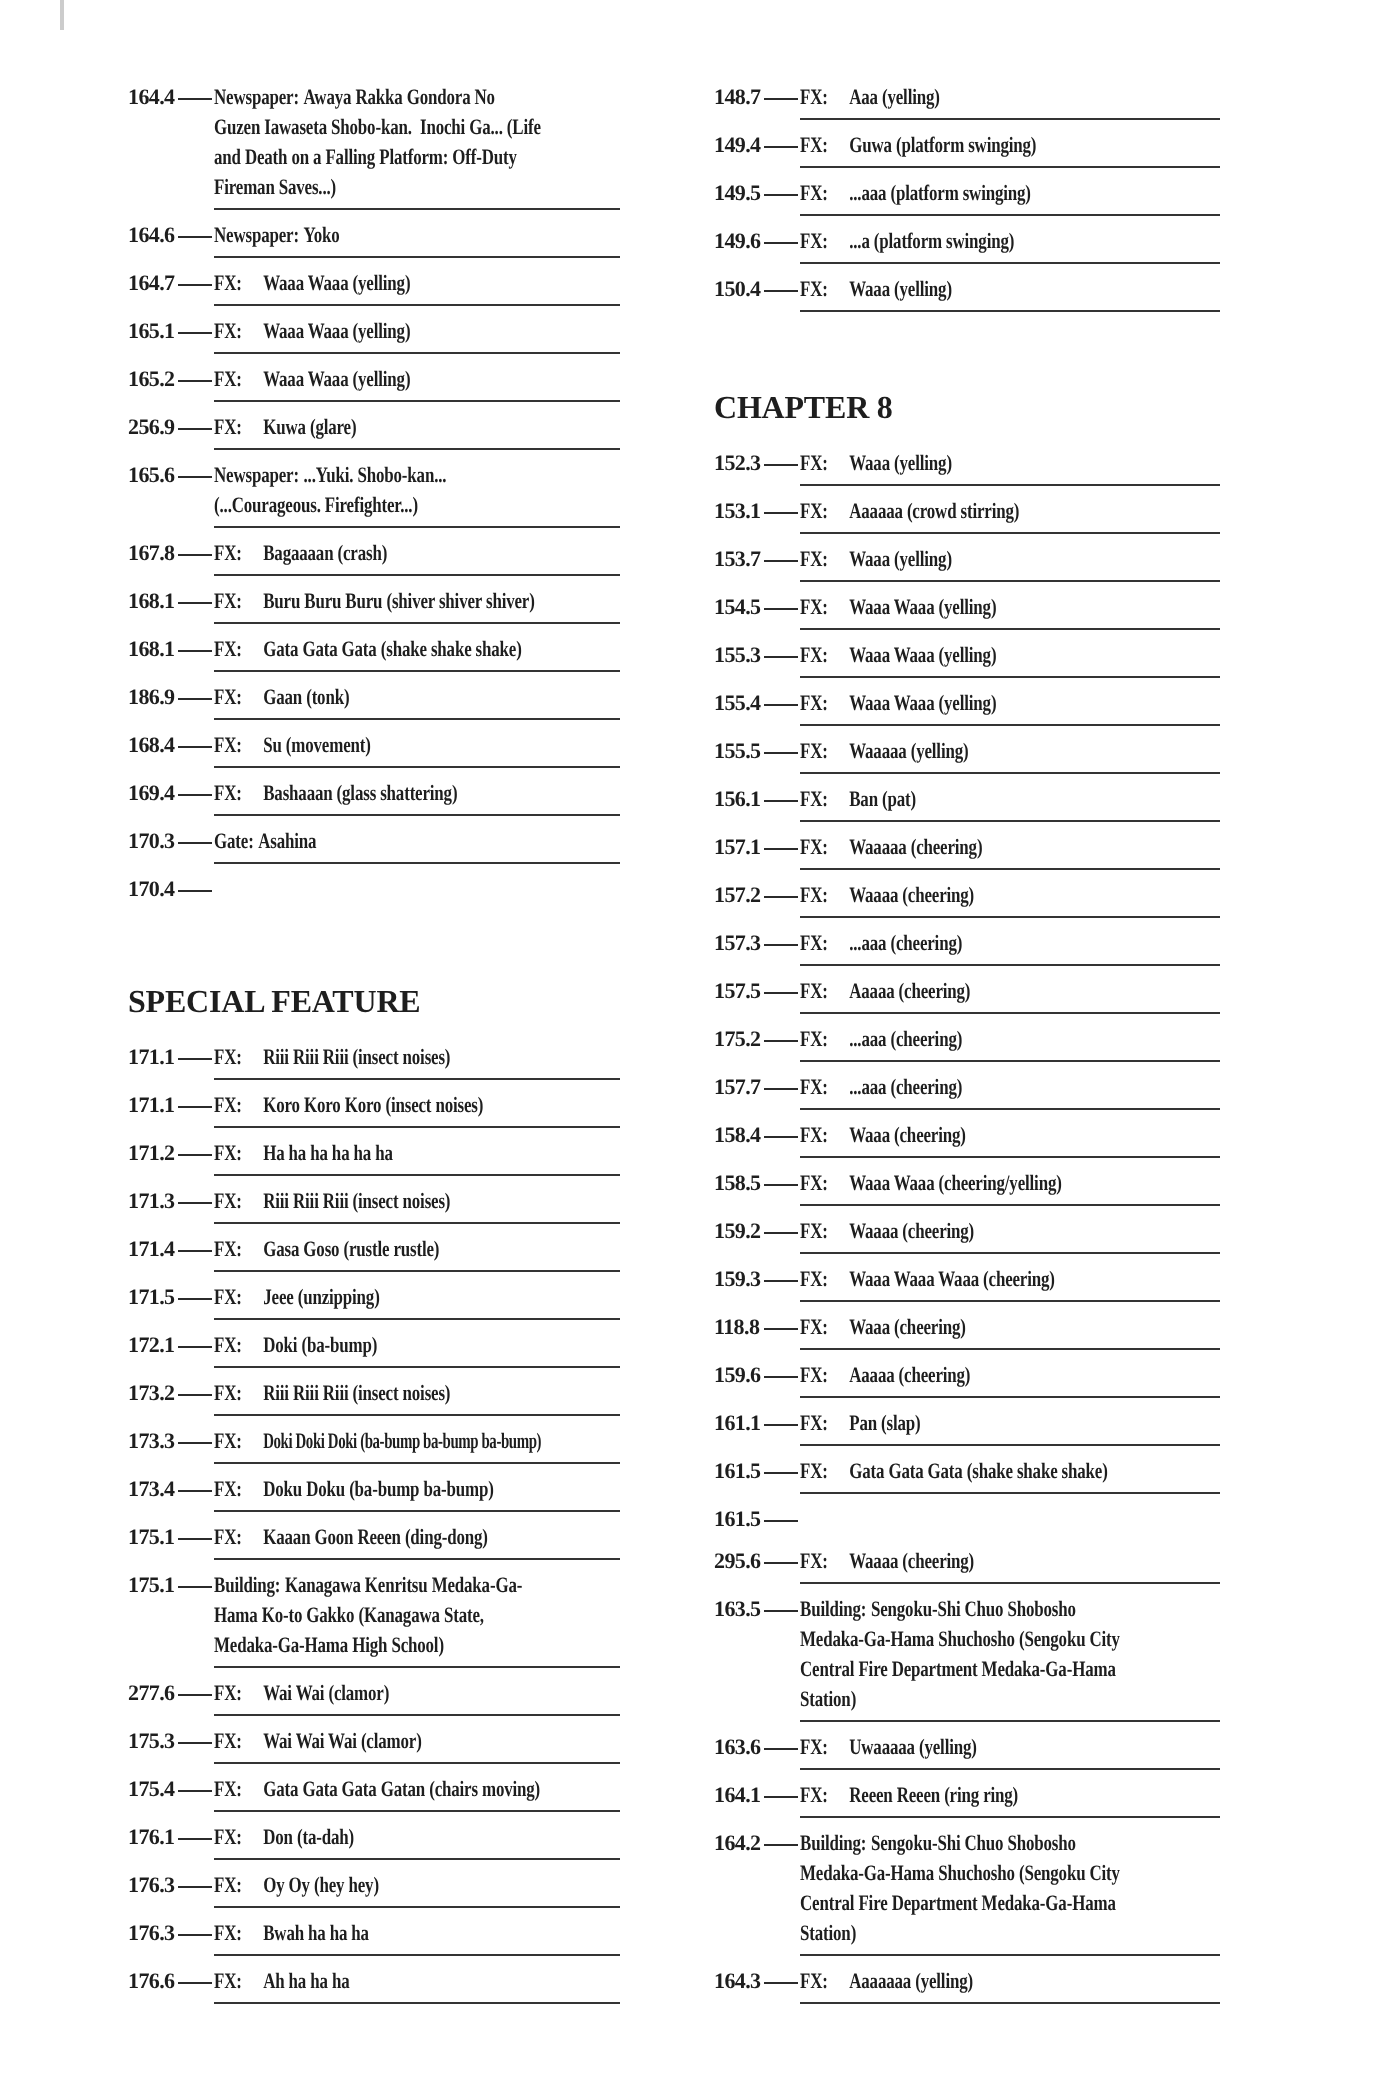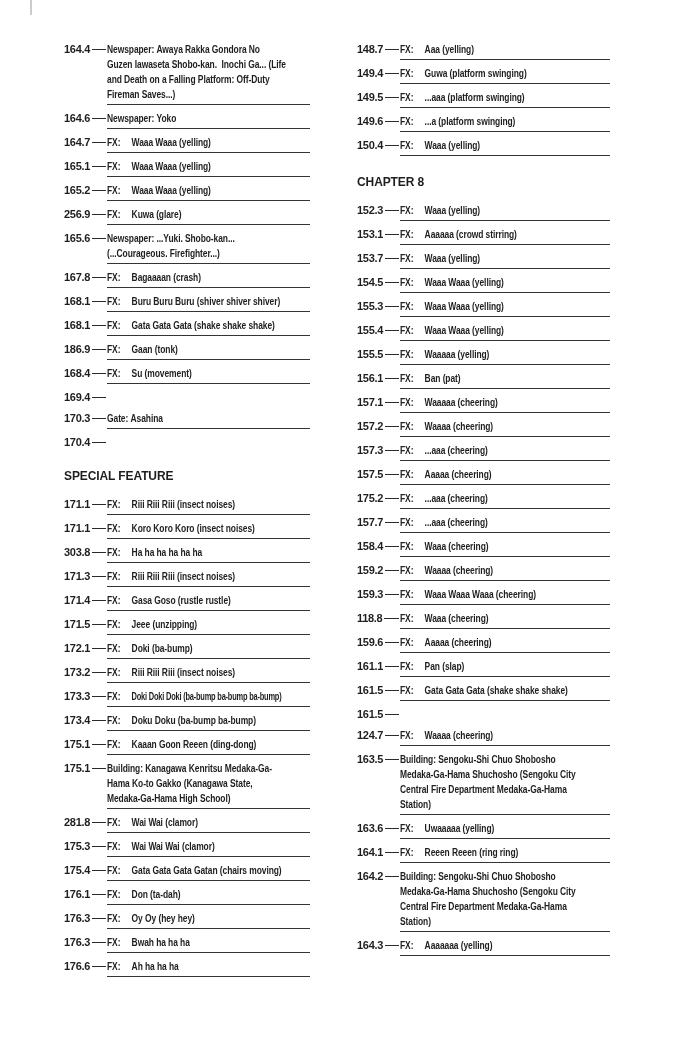--- a/index.html
+++ b/index.html
@@ -1,19 +1,19 @@
 <!DOCTYPE html>
 <html><head>
 <meta charset="utf-8">
 <style>
   * { margin:0; padding:0; box-sizing:border-box; }
   html, body { width:700px; height:1050px; background:#ffffff; overflow:hidden; }
   body { font-family:"Liberation Sans", sans-serif; color:#1e1e1e; position:relative; }
 
-  .page { position:absolute; inset:0; padding:42px 0 0 64px; display:flex; }
+  .page { position:absolute; inset:0; padding:42px 0 0 64px; display:flex;font-family:Liberation Serif, serif; }
   .column { display:block; }
   .col-left  { width:246px; margin-right:47px; }
   .col-right { width:253px; }
 
   .entry { display:flex; align-items:flex-start; margin-bottom:6px; }
   .numcell { flex:0 0 43px; display:flex; align-items:flex-start; }
   .num { font-size:11px; font-weight:700; line-height:15px; letter-spacing:-0.3px; white-space:nowrap; }
   .dash { flex:1; height:0; border-top:1.6px solid #2b2b2b; margin:7px 1px 0 2px; }
 
   .textcell { flex:1; min-width:0; border-bottom:1.6px solid #343434; padding-bottom:2px; overflow:visible; }
@@ -26,21 +26,21 @@
   .textwrap.nowrap { white-space:nowrap; }
   .label { display:inline; }
   .label.fx { display:inline-block; min-width:32px; }
   .label.plain { margin-right:3px; }
   .text { white-space:pre-wrap; }
   .text.condensed {
     display:inline-block; transform:scaleX(0.88); transform-origin:0 50%;
     white-space:nowrap; letter-spacing:-0.3px;
   }
 
-  .heading { font-size:12px; font-weight:700; letter-spacing:-0.1px; line-height:15px; margin:19px 0 13px 0; }
+  .heading { font-size:16px; font-weight:700; letter-spacing:-0.1px; line-height:15px; margin:41px 0 13px 0; }
   .column > .heading:first-child { margin-top:0; }
 
   .scan-mark { position:absolute; left:30px; top:0; width:2px; height:15px; background:#cccccc; }
 </style>
 </head>
 <body>
 
 <div class="scan-mark"></div>
 
 <div class="page">
@@ -155,20 +155,23 @@
     </div>
     <div class="textcell">
       <div class="textwrap"><span class="label fx">FX:</span><span class="text">Su (movement)</span></div>
     </div>
   </div>
       <div class="entry">
     <div class="numcell">
       <span class="num">169.4</span>
       <span class="dash"></span>
     </div>
+    <div class="textcell">
+      <div class="textwrap"><span class="label fx">FX:</span><span class="text">Bashaaan (glass shattering)</span></div>
+    </div>
   </div>
       <div class="entry">
     <div class="numcell">
       <span class="num">170.3</span>
       <span class="dash"></span>
     </div>
     <div class="textcell">
       <div class="textwrap"><span class="label plain">Gate:</span><span class="text">Asahina</span></div>
     </div>
   </div>
@@ -192,21 +195,21 @@
     <div class="numcell">
       <span class="num">171.1</span>
       <span class="dash"></span>
     </div>
     <div class="textcell">
       <div class="textwrap"><span class="label fx">FX:</span><span class="text">Koro Koro Koro (insect noises)</span></div>
     </div>
   </div>
       <div class="entry">
     <div class="numcell">
-      <span class="num">303.8</span>
+      <span class="num">171.2</span>
       <span class="dash"></span>
     </div>
     <div class="textcell">
       <div class="textwrap"><span class="label fx">FX:</span><span class="text">Ha ha ha ha ha ha</span></div>
     </div>
   </div>
       <div class="entry">
     <div class="numcell">
       <span class="num">171.3</span>
       <span class="dash"></span>
@@ -284,21 +287,21 @@
       <span class="dash"></span>
     </div>
     <div class="textcell">
       <div class="textwrap"><span class="label plain">Building:</span><span class="text">Kanagawa Kenritsu Medaka-Ga-
 Hama Ko-to Gakko (Kanagawa State,
 Medaka-Ga-Hama High School)</span></div>
     </div>
   </div>
       <div class="entry">
     <div class="numcell">
-      <span class="num">281.8</span>
+      <span class="num">277.6</span>
       <span class="dash"></span>
     </div>
     <div class="textcell">
       <div class="textwrap"><span class="label fx">FX:</span><span class="text">Wai Wai (clamor)</span></div>
     </div>
   </div>
       <div class="entry">
     <div class="numcell">
       <span class="num">175.3</span>
       <span class="dash"></span>
@@ -530,20 +533,29 @@
     <div class="numcell">
       <span class="num">158.4</span>
       <span class="dash"></span>
     </div>
     <div class="textcell">
       <div class="textwrap"><span class="label fx">FX:</span><span class="text">Waaa (cheering)</span></div>
     </div>
   </div>
       <div class="entry">
     <div class="numcell">
+      <span class="num">158.5</span>
+      <span class="dash"></span>
+    </div>
+    <div class="textcell">
+      <div class="textwrap"><span class="label fx">FX:</span><span class="text">Waaa Waaa (cheering/yelling)</span></div>
+    </div>
+  </div>
+      <div class="entry">
+    <div class="numcell">
       <span class="num">159.2</span>
       <span class="dash"></span>
     </div>
     <div class="textcell">
       <div class="textwrap"><span class="label fx">FX:</span><span class="text">Waaaa (cheering)</span></div>
     </div>
   </div>
       <div class="entry">
     <div class="numcell">
       <span class="num">159.3</span>
@@ -590,21 +602,21 @@
     </div>
   </div>
       <div class="entry">
     <div class="numcell">
       <span class="num">161.5</span>
       <span class="dash"></span>
     </div>
   </div>
       <div class="entry">
     <div class="numcell">
-      <span class="num">124.7</span>
+      <span class="num">295.6</span>
       <span class="dash"></span>
     </div>
     <div class="textcell">
       <div class="textwrap"><span class="label fx">FX:</span><span class="text">Waaaa (cheering)</span></div>
     </div>
   </div>
       <div class="entry">
     <div class="numcell">
       <span class="num">163.5</span>
       <span class="dash"></span>

